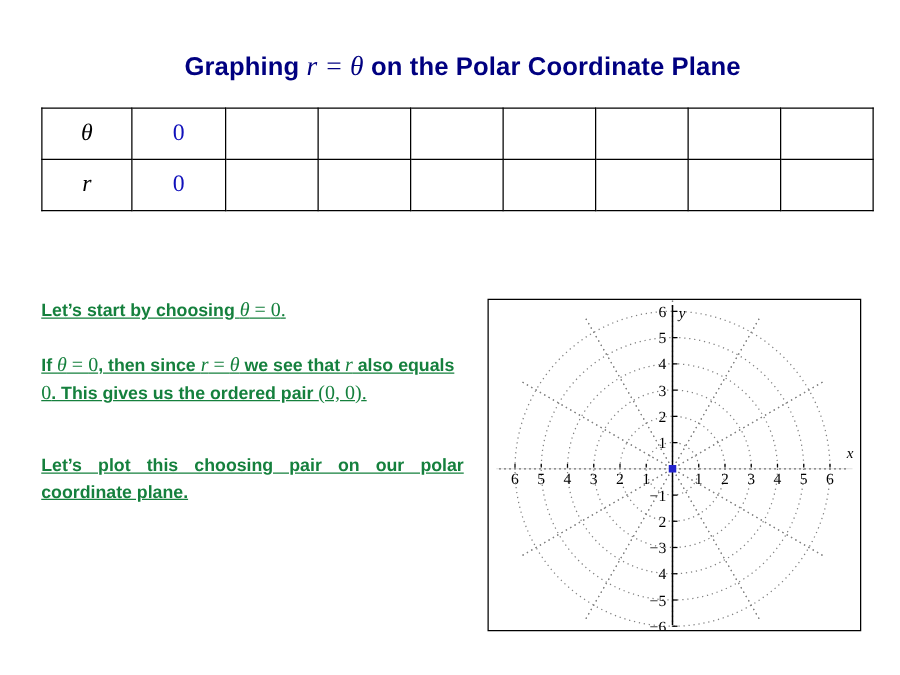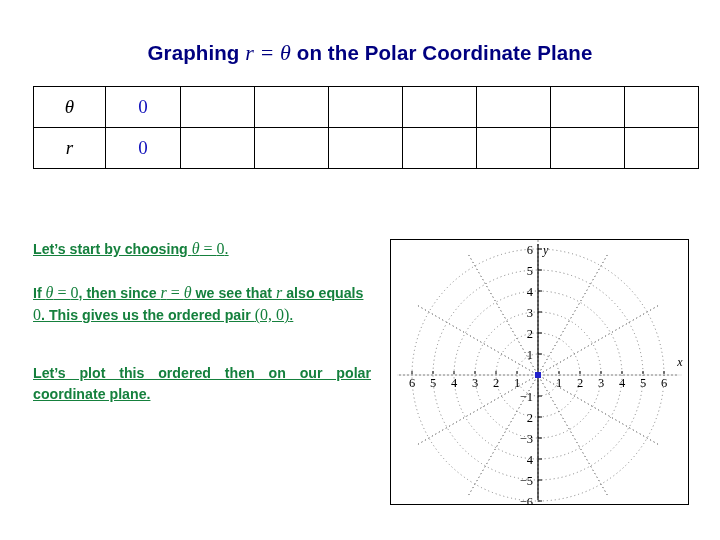--- a/index.html
+++ b/index.html
@@ -143,21 +143,21 @@
 </table>
 
 <div class="body-par" id="para-1">
   <span>Let’s start by choosing </span><span class="mathvar">θ</span><span class="mathnum"> = </span><span class="mathnum">0</span><span class="mathnum">.</span>
 </div>
 
 <div class="body-par" id="para-2">
   <span>If </span><span class="mathvar">θ</span><span class="mathnum"> = </span><span class="mathnum">0</span><span>, then since </span><span class="mathvar">r</span><span class="mathnum"> = </span><span class="mathvar">θ</span><span> we see that </span><span class="mathvar">r</span><span> also equals </span><span class="mathnum">0</span><span>.  This gives us the ordered pair </span><span class="mathnum">(0, 0)</span><span class="mathnum">.</span>
 </div>
 
-<div class="body-par" id="para-3">Let’s plot this ordered then on our polar coordinate plane.</div>
+<div class="body-par" id="para-3">Let’s plot this choosing pair on our polar coordinate plane.</div>
 
 <div id="polar-plot">
   <svg width="297" height="264" viewBox="0 0 297 264">
     <g id="polar-grid">
         <circle cx="147" cy="135" r="21" fill="none" stroke="#808080" stroke-width="1" stroke-dasharray="1 3"></circle>
         <circle cx="147" cy="135" r="42" fill="none" stroke="#808080" stroke-width="1" stroke-dasharray="1 3"></circle>
         <circle cx="147" cy="135" r="63" fill="none" stroke="#808080" stroke-width="1" stroke-dasharray="1 3"></circle>
         <circle cx="147" cy="135" r="84" fill="none" stroke="#808080" stroke-width="1" stroke-dasharray="1 3"></circle>
         <circle cx="147" cy="135" r="105" fill="none" stroke="#808080" stroke-width="1" stroke-dasharray="1 3"></circle>
         <circle cx="147" cy="135" r="126" fill="none" stroke="#808080" stroke-width="1" stroke-dasharray="1 3"></circle>

